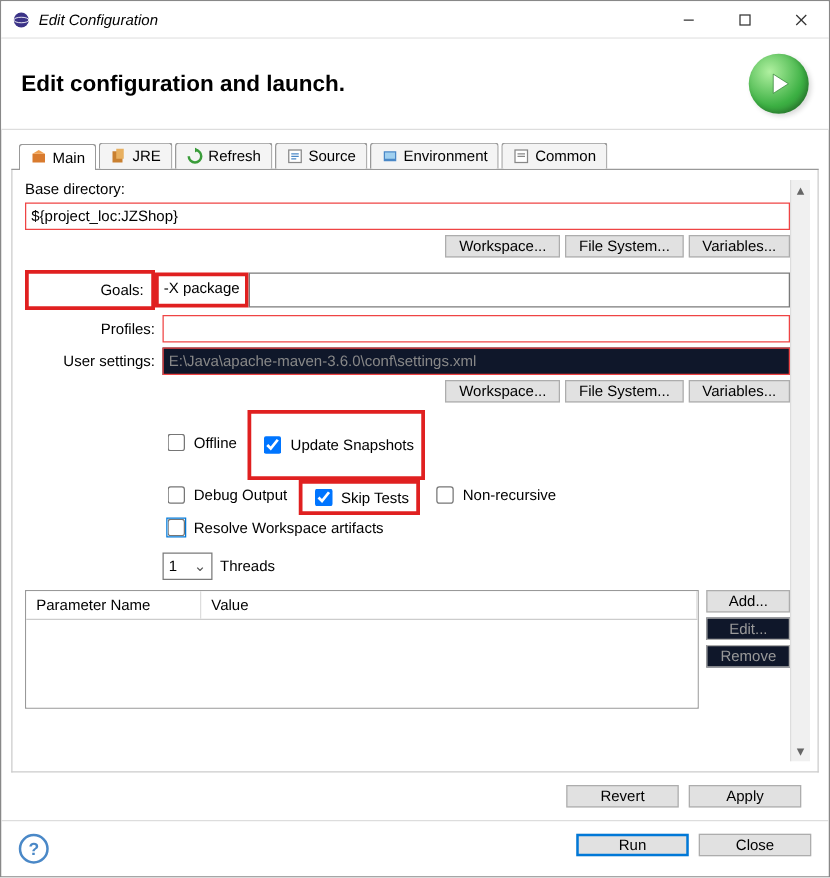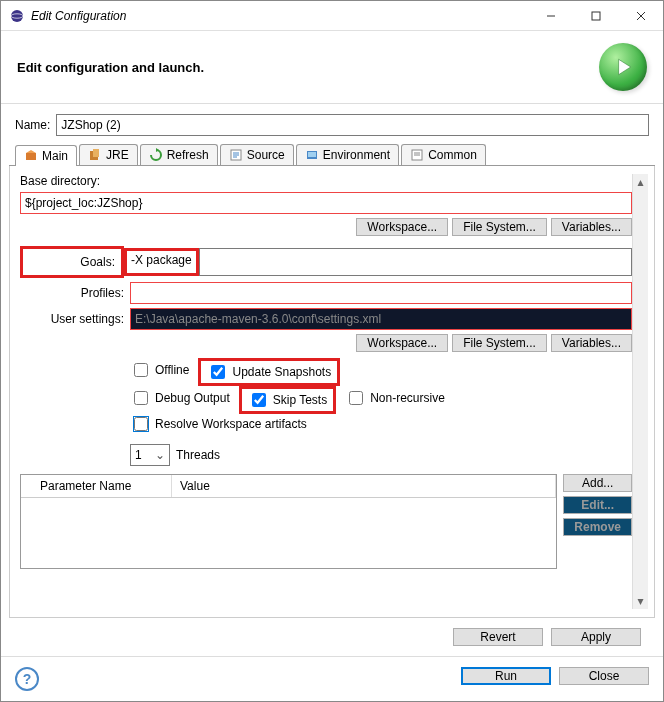--- a/index.html
+++ b/index.html
@@ -4,54 +4,54 @@
 <style>
 * { box-sizing: border-box; font-family: "Segoe UI", Tahoma, sans-serif; font-size: 12px; }
 body { margin: 0; background: #f0f0f0; }
 .window { width: 664px; height: 702px; background: #fff; border: 1px solid #888; display: flex; flex-direction: column; }
 .titlebar { height: 30px; display: flex; align-items: center; border-bottom: 1px solid #e0e0e0; background: #fff; }
 .titlebar .icon { width: 16px; height: 16px; margin: 0 6px 0 8px; }
 .titlebar .title { flex: 1; font-size: 12px; font-style: italic; }
 .winbtns { display: flex; }
 .winbtn { width: 45px; height: 29px; display: flex; align-items: center; justify-content: center; color: #333; }
 .banner { display: flex; align-items: center; padding: 12px 16px; border-bottom: 1px solid #ddd; background: #fff; }
-.banner .txt { flex: 1; font-weight: bold; font-size: 13px; }
+.banner .txt { flex: 1; font-weight: bold; font-size: 18px; }
 .runicon { width: 48px; height: 48px; border-radius: 50%; background: radial-gradient(circle at 35% 30%, #b0f0a0, #3cb043 60%, #2a7a2e); display: flex; align-items: center; justify-content: center; box-shadow: inset -2px -2px 4px rgba(0,0,0,0.2), 2px 2px 4px rgba(0,0,0,0.15); }
 .runicon svg { width: 22px; height: 22px; }
 .body { flex: 1; padding: 10px 8px 0 8px; display: flex; flex-direction: column; overflow: hidden; }
 .namerow { display: flex; align-items: center; margin-bottom: 8px; padding: 0 6px; }
 .namerow label { margin-right: 6px; }
 .namerow input { flex: 1; height: 22px; padding: 2px 4px; border: 1px solid #7a7a7a; }
 .tabs { display: flex; border-bottom: 1px solid #999; padding-left: 6px; }
 .tab { display: flex; align-items: center; gap: 4px; padding: 3px 8px; border: 1px solid #999; border-bottom: none; background: #f4f4f4; margin-right: 2px; border-radius: 3px 3px 0 0; cursor: pointer; }
 .tab.active { background: #fff; position: relative; top: 1px; }
 .tab .ticon { width: 14px; height: 14px; display: inline-block; }
 .tabcontent { flex: 1; border: 1px solid #ccc; border-top: none; padding: 8px 6px 8px 10px; overflow: hidden; position: relative; display: flex; }
 .scrollwrap { flex: 1; overflow: hidden; }
 .scrollbar { width: 16px; background: #f0f0f0; border-left: 1px solid #ddd; display: flex; flex-direction: column; }
 .sbtn { height: 16px; display: flex; align-items: center; justify-content: center; color: #666; }
 .formrow { display: flex; align-items: center; margin-bottom: 4px; }
 .formrow .lbl { text-align: right; padding-right: 6px; }
 .formrow input[type=text] { flex: 1; height: 22px; padding: 2px 4px; border: 1px solid #ef4444; }
 .formrow input[disabled] { color: #888; background: #0f172a; }
 .btnrow { display: flex; justify-content: flex-end; gap: 4px; margin: 4px 0; }
 .btn { height: 18px; padding: 0 10px; background: #e1e1e1; border: 1px solid #adadad; cursor: pointer; min-width: 70px; }
-.btn:disabled { color: #999; background: #0c4a6e; font-weight: bold; }
+.btn:disabled { color: #999; background: #0f172a; }
 .redbox { border: 3px solid #e02020; }
 .checks { display: flex; flex-wrap: wrap; gap: 0 9px; margin-left: 110px; margin-top: 6px; }
 .chk { display: flex; align-items: center; gap: 4px; margin-bottom: 4px; }
 .chk input { width: 14px; height: 14px; }
 .chk.blue input { accent-color: #0078d7; outline: 1px solid #0078d7; }
 .spin { display: flex; align-items: center; margin-left: 110px; margin-top: 6px; gap: 6px; }
 .spin .spinbox { width: 40px; height: 22px; border: 1px solid #7a7a7a; display: flex; align-items: center; padding: 0 4px; justify-content: space-between; }
 .tablewrap { display: flex; margin-top: 8px; }
 .table { flex: 1; border: 1px solid #999; }
 .thead { display: flex; background: #fff; border-bottom: 1px solid #ccc; }
 .th { padding: 4px 8px; border-right: 1px solid #ddd; }
-.th:first-child { width: 140px; margin-left: 11px; }
+.th:first-child { width: 140px; }
 .th:last-child { flex: 1; }
 .tbody { height: 70px; background: #fff; }
 .sidebtns { display: flex; flex-direction: column; gap: 4px; margin-left: 6px; }
 .sidebtns .btn { min-width: 64px; }
 .dlgfooter { display: flex; justify-content: flex-end; gap: 8px; padding: 10px 14px; }
 .dlgfooter.sep { border-top: 1px solid #ddd; margin-top: auto; }
 .help { width: 24px; height: 24px; border: 2px solid #4a88c7; border-radius: 50%; color: #4a88c7; display: flex; align-items: center; justify-content: center; font-weight: bold; font-size: 14px; margin-right: auto; cursor: pointer; }
 .btn.primary { border: 2px solid #0078d7; }
 .watermark { position: absolute; right: 16px; bottom: 40px; color: #d0d0d0; font-size: 12px; pointer-events: none; }
 </style>
@@ -91,24 +91,20 @@
   <div class="banner">
     <div class="txt">Edit configuration and launch.</div>
     <div class="runicon">
       <svg viewBox="0 0 20 20">
           <polygon points="6,3 17,10 6,17" fill="#fff" stroke="#2a7a2e" stroke-width="0.5"></polygon>
         </svg>
     </div>
   </div>
 
   <div class="body">
-    <div class="namerow">
-      <label>Name:</label>
-      <input type="text" value="JZShop (2)" style="">
-    </div>
 
     <div class="tabs">
       <div class="tab active">
           <span class="ticon"><svg viewBox="0 0 14 14">
               <rect x="2" y="4" width="10" height="7" fill="#d97b2e"></rect>
               <polygon points="2,4 7,1 12,4" fill="#f0a050"></polygon>
             </svg></span>
           <span>Main</span>
         </div>
       <div class="tab">
@@ -182,21 +178,21 @@
           <button class="btn">Workspace...</button>
           <button class="btn">File System...</button>
           <button class="btn">Variables...</button>
         </div>
 
         <div class="checks">
           <label class="chk">
               <input type="checkbox" style="">
               <span>Offline</span>
             </label>
-          <span class="redbox" style="display:flex;gap:10px;padding:1px 6px;flex-direction:column;">
+          <span class="redbox" style="display:flex;gap:10px;padding:15px 6px;flex-direction:column;">
             <label class="chk" style="margin:0;">
                 <input type="checkbox" checked="" style="">
                 <span>Update Snapshots</span>
               </label>
           </span>
           <span style="width:100%;"></span>
           <label class="chk">
               <input type="checkbox" style="">
               <span>Debug Output</span>
             </label>

